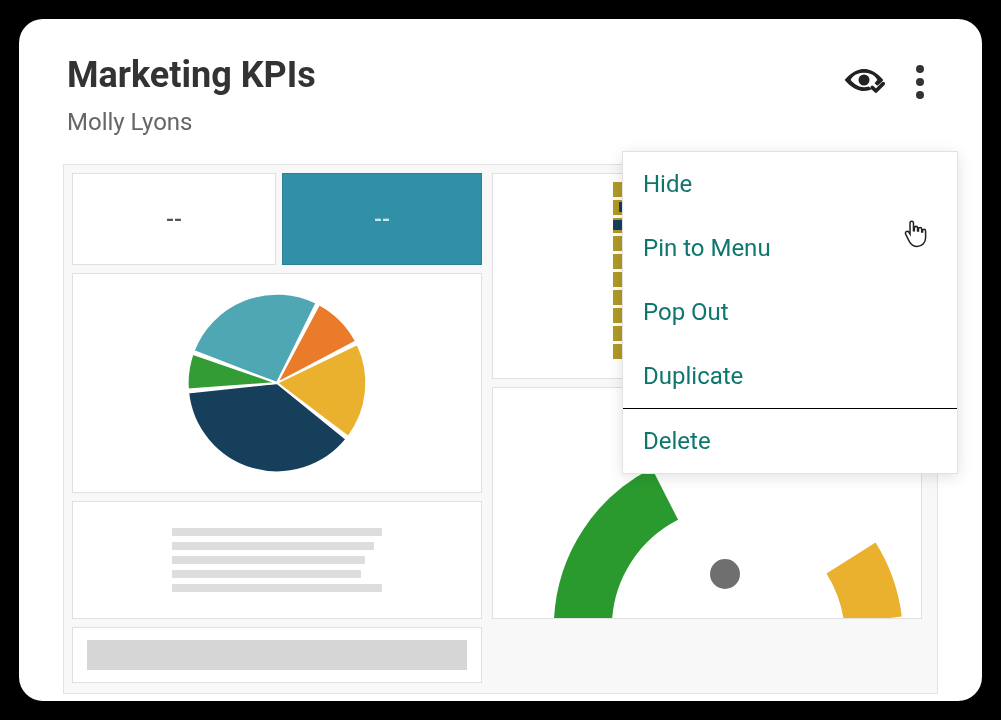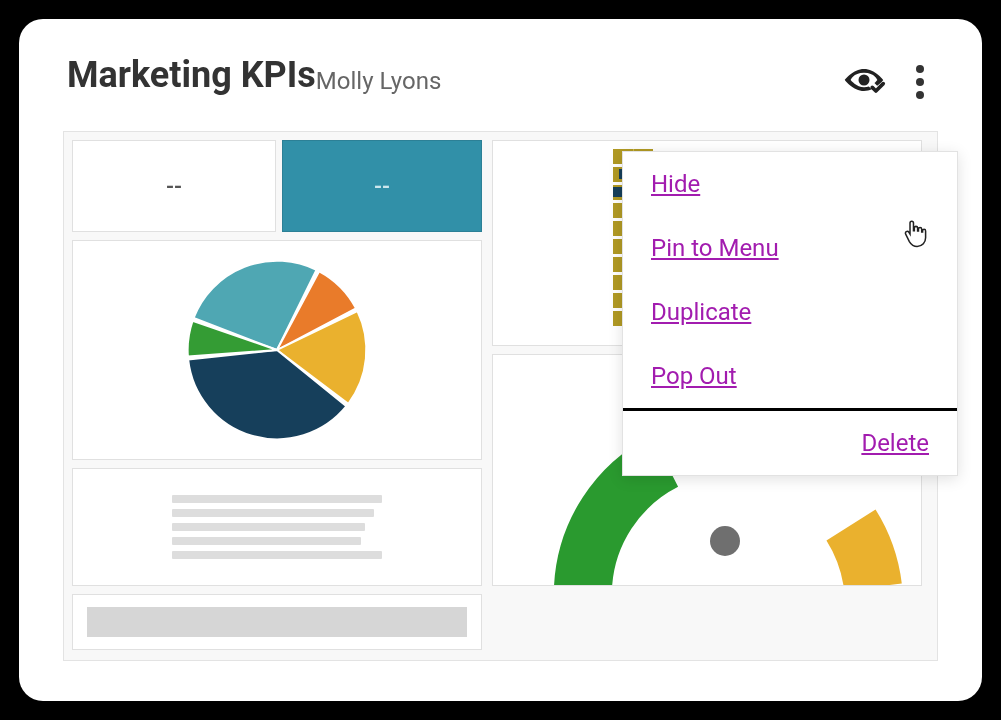--- a/index.html
+++ b/index.html
@@ -18,21 +18,21 @@
     border-radius: 24px;
     position: relative;
     overflow: hidden;
   }
   .header {
     padding: 36px 48px 12px 48px;
     display: flex;
     justify-content: space-between;
     align-items: flex-start;
   }
-  .titles { display: flex; flex-direction: row; }
+  .titles { display: flex; flex-direction: column; }
   .title {
     font-size: 36px;
     font-weight: 700;
     color: #333;
     line-height: 1.15;
   }
   .subtitle {
     font-size: 24px;
     color: #666;
     font-weight: 400;
@@ -108,28 +108,27 @@
     position:absolute;
     right: 24px;
     top: 132px;
     width: 336px;
     background:#fff;
     border:1px solid #e2e2e2;
     box-shadow: 0 3px 14px rgba(0,0,0,0.12);
     z-index: 10;
   }
   .menu-item {
-    padding: 18px 28px;
+    padding: 18px 20px;
     font-size: 24px;
-    color:#a21caf;
+    color:#0f766e;
     cursor:pointer;
     position:relative;
-    text-decoration:underline;
-  }
-  .menu-sep { border-top:3px solid #000000;text-align:right; }
+  }
+  .menu-sep { border-top:1px solid #000000; }
 
   .cursor-hand {
     position:absolute;
     right: 54px;
     top: 200px;
     width: 26px; height: 30px;
     z-index: 20;
     color:#222;
   }
 </style>
@@ -238,22 +237,22 @@
 
         <circle cx="232" cy="186" r="15" fill="#6f6f6f"></circle>
       </svg>
     </div>
 
   </div>
 
   <div class="menu" id="menu">
       <div class="menu-item">Hide</div>
       <div class="menu-item">Pin to Menu</div>
+      <div class="menu-item">Pop Out</div>
       <div class="menu-item">Duplicate</div>
-      <div class="menu-item">Pop Out</div>
       <div class="menu-item menu-sep">Delete</div>
     </div>
 
   <span class="cursor-hand">
     <svg viewBox="0 0 24 28">
       <path fill="#fff" stroke="#222" stroke-width="1.4" d="M9 2c1 0 1.6.8 1.6 1.8v7h.8V8.4c0-1 .7-1.6 1.5-1.6s1.5.6 1.5 1.6V11h.8V9.4c0-1 .7-1.6 1.5-1.6s1.5.6 1.5 1.6V12h.8v-1c0-1 .6-1.6 1.4-1.6s1.4.6 1.4 1.6v6.4c0 4-3 8-7.8 8-3.2 0-5.4-1.6-7.2-4.6L3.4 14c-.5-.9-.2-2 .7-2.4.8-.4 1.8-.1 2.3.7l1 1.6V3.8C7.4 2.8 8 2 9 2z"></path>
     </svg>
   </span>
 
 </div>

